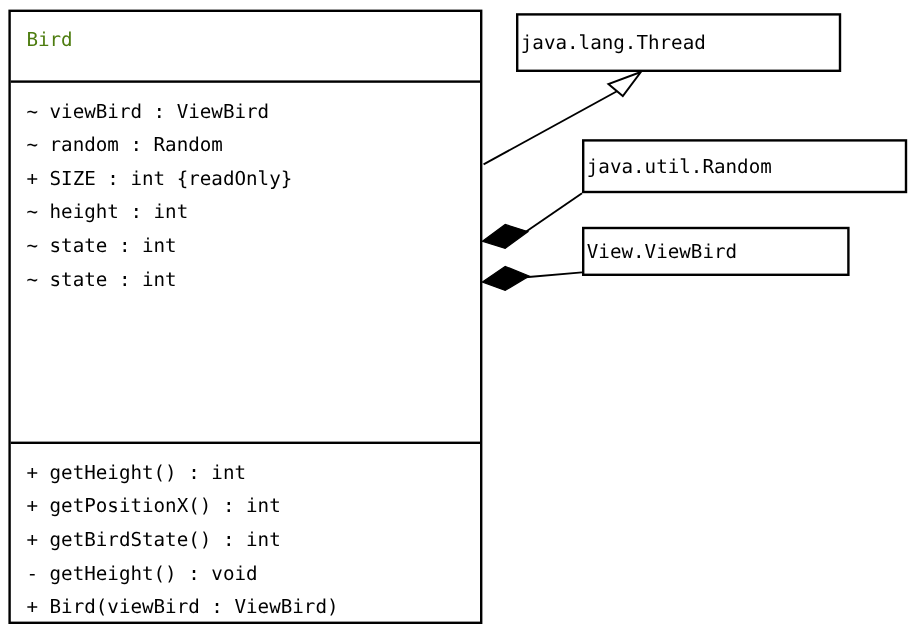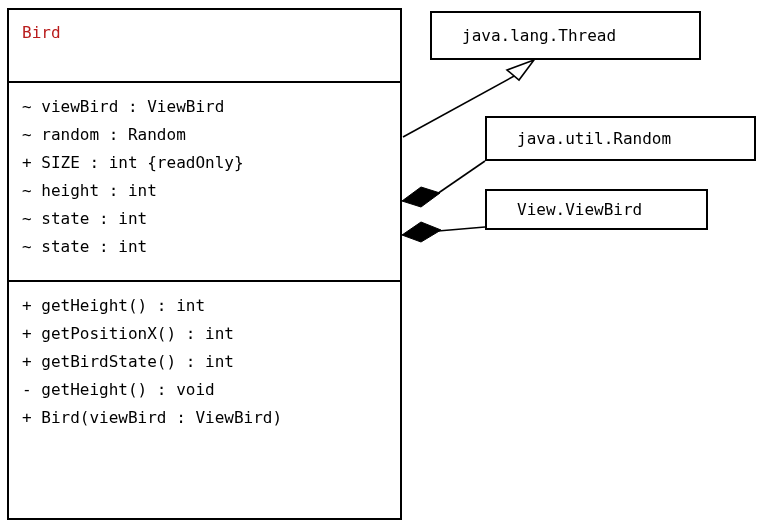--- a/index.html
+++ b/index.html
@@ -30,30 +30,30 @@
     height: 512px;
   }
   .compartment {
     position: relative;
     box-sizing: border-box;
   }
   .compartment + .compartment {
     border-top: 2px solid #000000;
   }
   #bird-name-compartment { height: 57px; }
-  #bird-attributes-compartment { height: 199px; margin-top: 14px; }
+  #bird-attributes-compartment { height: 301px; }
   #bird-operations-compartment { height: 210px; }
 
   .class-title {
     position: absolute;
     left: 13px;
     top: 14px;
     font-size: 16px;
     line-height: 18px;
-    color: #b91c1c;
+    color: #4d7c0f;
     white-space: pre;
   }
 
   .member-list {
     position: absolute;
     left: 13px;
     top: 10px;
     right: 4px;
   }
   .member {
@@ -74,21 +74,21 @@
     border: 2px solid #000000;
     background: #ffffff;
     display: flex;
     align-items: center;
   }
   .ref-box .ref-label {
     font-size: 16px;
     line-height: 18px;
     color: #000000;
     white-space: pre;
-    padding-left: 30px;
+    padding-left: 2px;
   }
   #thread-class { left: 430px; top: 11px;  width: 271px; height: 49px; }
   #random-class { left: 485px; top: 116px; width: 271px; height: 45px; }
   #viewbird-class { left: 485px; top: 189px; width: 223px; height: 41px; }
 
   
   #connectors {
     position: absolute;
     left: 0;
     top: 0;

